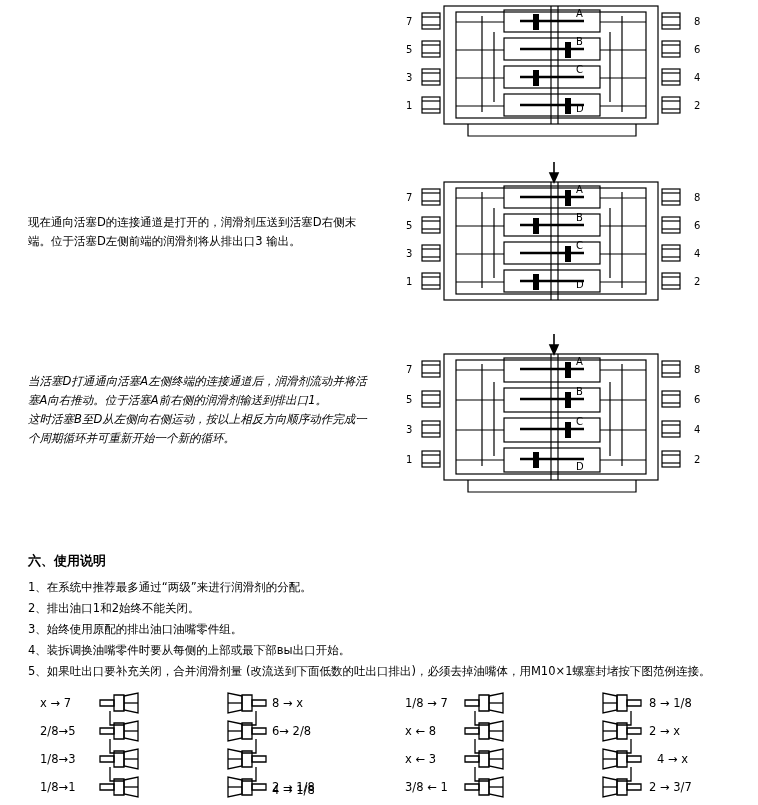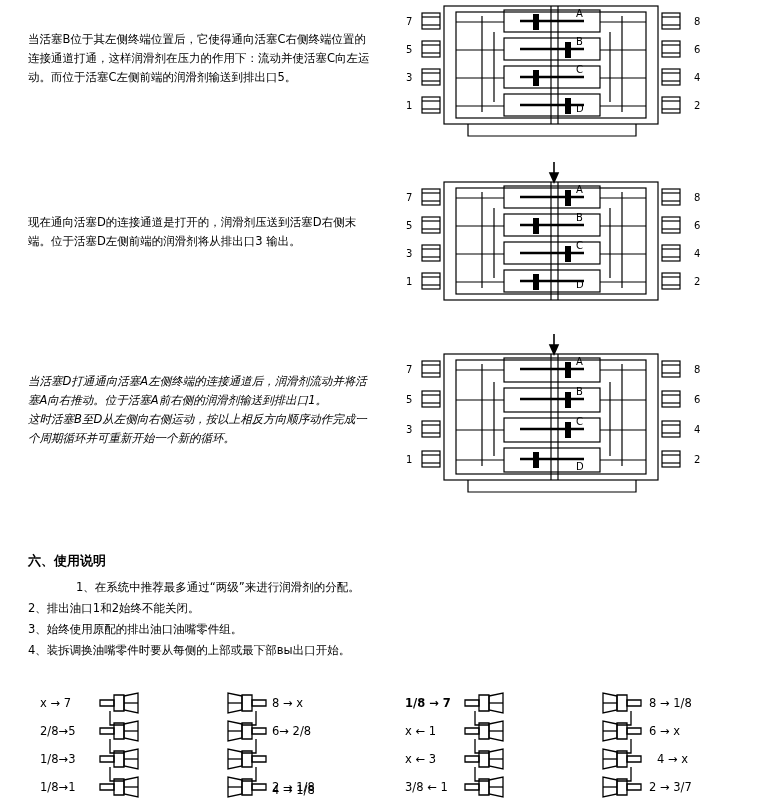--- a/index.html
+++ b/index.html
@@ -66,25 +66,20 @@
     line-height: 14px;
     top: 11px;
     white-space: nowrap;
   }
 </style>
 </head>
 <body>
 
 <div class="page">
 
-  <div class="para" id="para-1" style="top:30px;">
-    <span>当活塞B位于其左侧终端位置后，它使得通向活塞C右侧终端位置的</span>
-    <span>连接通道打通，这样润滑剂在压力的作用下：流动并使活塞C向左运</span>
-    <span>动。而位于活塞C左侧前端的润滑剂输送到排出口5。</span>
-  </div>
 
   <div class="diagram" id="diagram-1" style="top:2px;">
     <svg width="350" height="145" viewBox="0 0 350 145" xmlns="http://www.w3.org/2000/svg">
       <g stroke="#000" fill="none" stroke-width="1.2">
 
         <rect x="58" y="4" width="214" height="118"></rect>
         <rect x="70" y="10" width="190" height="106"></rect>
 
         <line x1="165" y1="4" x2="165" y2="122"></line>
         <line x1="172" y1="4" x2="172" y2="122"></line>
@@ -341,24 +336,25 @@
         <text x="190" y="35">A</text>
           <text x="190" y="65">B</text>
         <text x="190" y="95">C</text>
           <text x="190" y="140">D</text>
       </g>
     </svg>
   </div>
 
   <div class="section-title" style="top:552px;">六、使用说明</div>
 
-  <div class="list-item" style="top:578px;margin-left:48px;">1、在系统中推荐最多通过“两级”来进行润滑剂的分配。</div>
+  <div class="list-item" style="top:578px;">1、在系统中推荐最多通过“两级”来进行润滑剂的分配。</div>
   <div class="list-item" style="top:599px;">2、排出油口1和2始终不能关闭。</div>
   <div class="list-item" style="top:620px;">3、始终使用原配的排出油口油嘴零件组。</div>
   <div class="list-item" style="top:641px;">4、装拆调换油嘴零件时要从每侧的上部或最下部вы出口开始。</div>
+  <div class="list-item" style="top:662px;">5、如果吐出口要补充关闭，合并润滑剂量 (改流送到下面低数的吐出口排出)，必须去掉油嘴体，用M10×1螺塞封堵按下图范例连接。</div>
 
   <div class="fitgroup" style="top:690px; left:40px; width:300px; height:115px;text-align:center;">
     <svg width="300" height="115" viewBox="0 0 300 115" xmlns="http://www.w3.org/2000/svg">
       <g stroke="#000" fill="none" stroke-width="1.3">
 
         <path d="M60 10 h14 v6 h-14 z"></path>
           <path d="M74 5 h10 v16 h-10 z"></path>
         <path d="M84 6 l14 -3 v20 l-14 -3 z"></path>
           <line x1="84" y1="13" x2="98" y2="13"></line>
         <path d="M70 21 v14 h14"></path>
@@ -446,24 +442,24 @@
           <path d="M222 61 h-10 v16 h10 z"></path>
         <path d="M212 62 l-14 -3 v20 l14 -3 z"></path>
           <line x1="212" y1="69" x2="198" y2="69"></line>
         <path d="M226 77 v14 h-14"></path>
         <path d="M236 94 h-14 v6 h14 z"></path>
           <path d="M222 89 h-10 v16 h10 z"></path>
         <path d="M212 90 l-14 -3 v20 l14 -3 z"></path>
           <line x1="212" y1="97" x2="198" y2="97"></line>
       </g>
     </svg>
-    <div class="fitlabel" style="left:0px; top:6px;font-weight:bold;">1/8 → 7</div>
-    <div class="fitlabel" style="left:0px; top:34px;">x ← 1</div>
+    <div class="fitlabel" style="left:0px; top:6px;">1/8 → 7</div>
+    <div class="fitlabel" style="left:0px; top:34px;">x ← 8</div>
     <div class="fitlabel" style="left:0px; top:62px;">x ← 3</div>
     <div class="fitlabel" style="left:0px; top:90px;">3/8 ← 1</div>
 
     <div class="fitlabel" style="left:244px; top:6px;">8 → 1/8</div>
-    <div class="fitlabel" style="left:244px; top:34px;">6 → x</div>
+    <div class="fitlabel" style="left:244px; top:34px;">2 → x</div>
     <div class="fitlabel" style="left:244px; top:62px;margin-left:8px;">4 → x</div>
     <div class="fitlabel" style="left:244px; top:90px;">2 → 3/7</div>
   </div>
 
 </div>
 
 </body></html>

